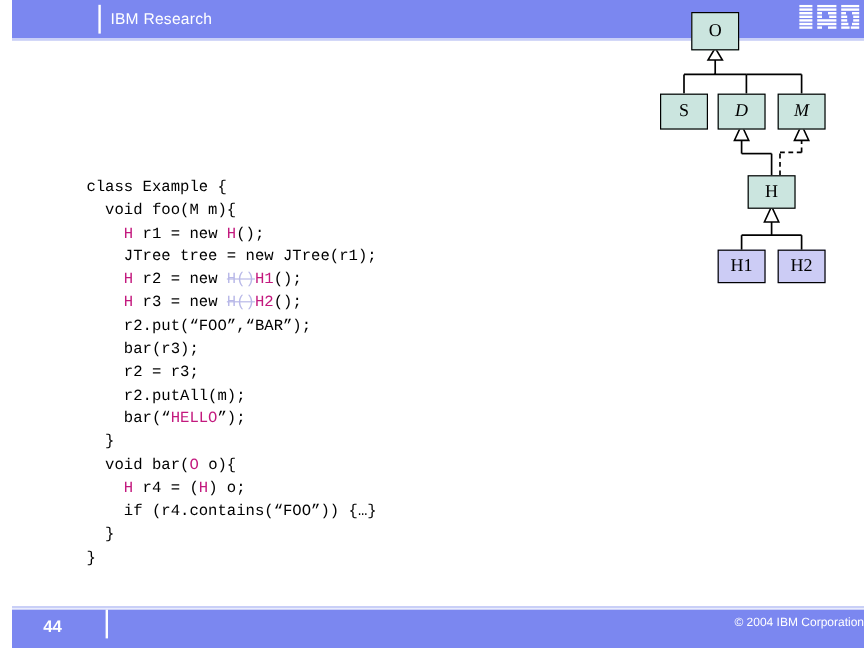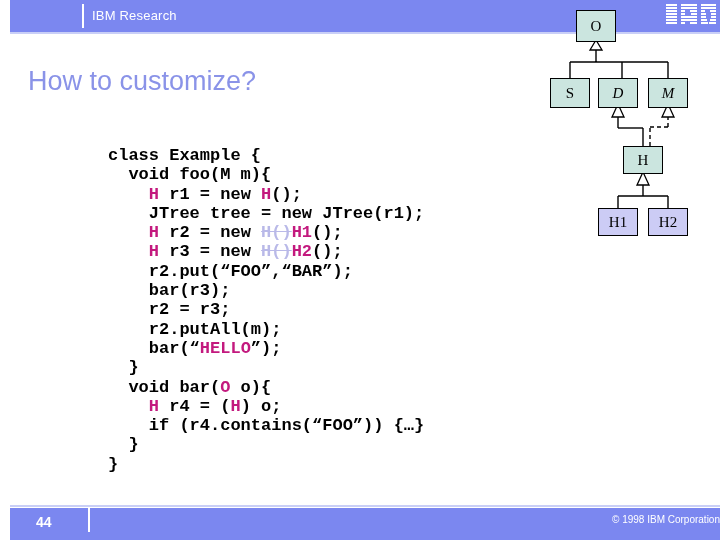--- a/index.html
+++ b/index.html
@@ -38,25 +38,24 @@
   .slide-title{
     position:absolute;left:18px;top:66px;
     font-size:27px;color:#8a93e8;
     white-space:nowrap;
   }
 
   
   .code{
     position:absolute;left:62px;top:146px;
     font-family:"Liberation Mono","DejaVu Sans Mono",monospace;
-    font-size:17px;font-weight:bold;
+    font-size:13px;font-weight:normal;
     line-height:19.3px;
     color:#000000;
     white-space:pre;
-    margin-left:36px;
   }
   .code .ln{display:block;white-space:pre;}
   .hl{color:#c3197e;}
   .strike{color:#b9b9e8;text-decoration:line-through;}
 
   
   .uml{position:absolute;left:520px;top:0;width:200px;height:260px;}
   .uml svg{position:absolute;left:0;top:0;}
   .node{
     position:absolute;
@@ -127,21 +126,20 @@
           <rect x="44" y="15" width="6" height="2"></rect>
         <rect x="0" y="18" width="11" height="2"></rect>
           <rect x="15" y="18" width="4" height="2"></rect>
           <rect x="24" y="18" width="7" height="2"></rect>
           <rect x="35" y="18" width="7" height="2"></rect>
           <rect x="43" y="18" width="7" height="2"></rect>
       </g>
     </svg>
   </div>
 
-  <div class="slide-title">How to customize?</div>
 
   <div class="code" id="code-block"><span class="ln"><span>class Example {</span></span><span class="ln"><span>  void foo(M m){</span></span><span class="ln"><span>    </span><span class="hl">H</span><span> r1 = new </span><span class="hl">H</span><span>();</span></span><span class="ln"><span>    JTree tree = new JTree(r1);</span></span><span class="ln"><span>    </span><span class="hl">H</span><span> r2 = new </span><span class="strike">H()</span><span class="hl">H1</span><span>();</span></span><span class="ln"><span>    </span><span class="hl">H</span><span> r3 = new </span><span class="strike">H()</span><span class="hl">H2</span><span>();</span></span><span class="ln"><span>    r2.put(“FOO”,“BAR”);</span></span><span class="ln"><span>    bar(r3);</span></span><span class="ln"><span>    r2 = r3;</span></span><span class="ln"><span>    r2.putAll(m);</span></span><span class="ln"><span>    bar(“</span><span class="hl">HELLO</span><span>”);</span></span><span class="ln"><span>  }</span></span><span class="ln"><span>  void bar(</span><span class="hl">O</span><span> o){</span></span><span class="ln"><span>    </span><span class="hl">H</span><span> r4 = (</span><span class="hl">H</span><span>) o;</span></span><span class="ln"><span>    if (r4.contains(“FOO”)) {…}</span></span><span class="ln"><span>  }</span></span><span class="ln"><span>}</span></span></div>
 
   <div class="uml">
 
     <svg width="200" height="260" viewBox="0 0 200 260">
       <g stroke="#000000" stroke-width="1.4" fill="none">
 
         <line x1="66" y1="40" x2="66" y2="48"></line>
 
@@ -184,15 +182,15 @@
     <div class="node teal ital" style="left:118px; top:78px;  width:40px; height:30px; line-height:28px;">M</div>
     <div class="node teal" style="left:93px;  top:146px; width:40px; height:28px; line-height:26px;">H</div>
     <div class="node lav" style="left:68px;  top:208px; width:40px; height:28px; line-height:26px;">H1</div>
     <div class="node lav" style="left:118px; top:208px; width:40px; height:28px; line-height:26px;">H2</div>
   </div>
 
   <div class="footer-rule"></div>
   <div class="footer-band"></div>
   <div class="footer-divider"></div>
   <div class="page-num">44</div>
-  <div class="copyright">© 1998 IBM Corporation</div>
+  <div class="copyright">© 2004 IBM Corporation</div>
 
 </div>
 
 </body></html>

